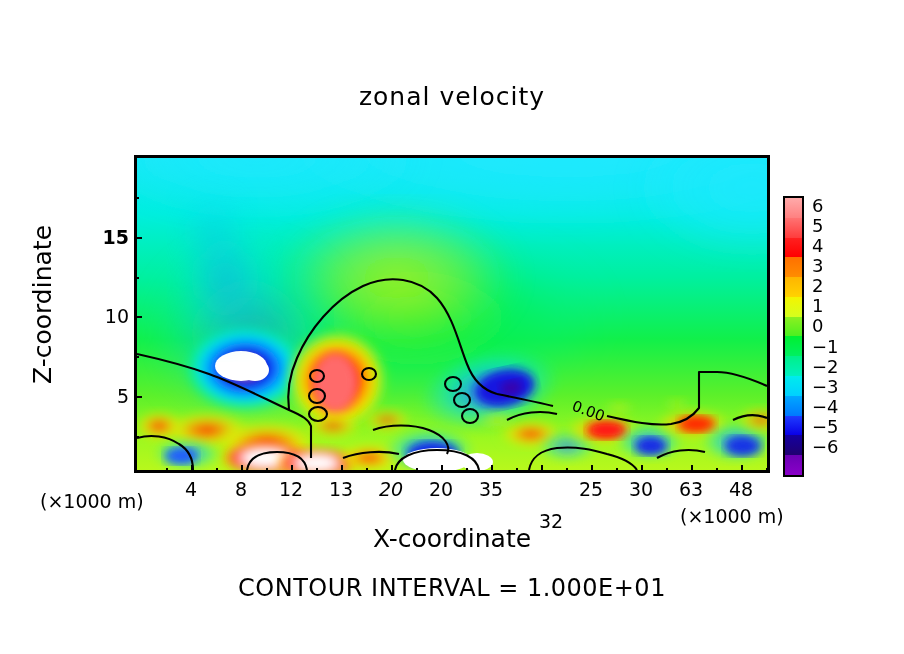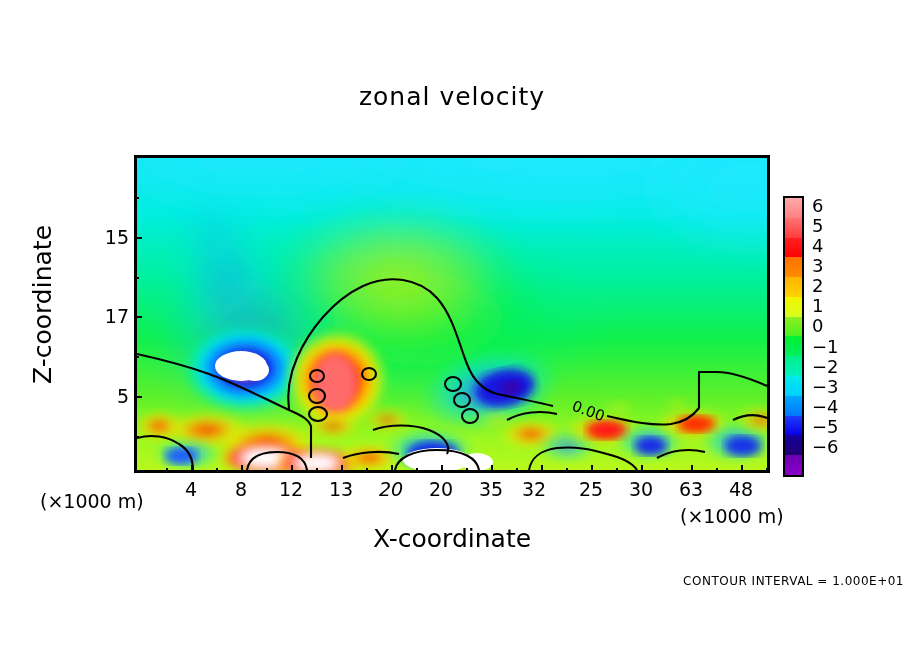--- a/index.html
+++ b/index.html
@@ -23,21 +23,21 @@
   #ytick-wrap{position:absolute;left:85px;top:0;width:44px;height:654px;}
   #ylabel{position:absolute;left:-58px;top:290px;width:200px;text-align:center;
       transform:rotate(-90deg);font-size:25px;
       font-family:"DejaVu Sans","Liberation Sans",sans-serif;}
   #xlabel{left:0;top:524px;width:904px;text-align:center;font-size:25px;
       font-family:"DejaVu Sans","Liberation Sans",sans-serif;}
   #unit-left{left:40px;top:490px;font-size:19px;
       font-family:"DejaVu Sans","Liberation Sans",sans-serif;}
   #unit-right{left:680px;top:505px;font-size:19px;
       font-family:"DejaVu Sans","Liberation Sans",sans-serif;}
-  #caption{left:0;top:574px;width:904px;text-align:right;font-size:12px;
+  #caption{left:0;top:574px;width:904px;text-align:center;font-size:24px;
       letter-spacing:.5px;font-family:"DejaVu Sans","Liberation Sans",sans-serif;}
   #colorbar{left:783px;top:196px;width:21px;height:281px;border:2px solid #000;
       box-sizing:border-box;}
   .cb-cell{width:100%;}
   .cb-label{position:absolute;left:812px;font-size:18px;
       font-family:"DejaVu Sans","Liberation Sans",sans-serif;}
   .clabel{fill:#000;font-size:15px;font-family:"DejaVu Sans","Liberation Sans",sans-serif;}
 </style>
 </head>
 <body>
@@ -261,29 +261,29 @@
   <div class="tick ytick minor" style="top:281px;"></div>
 </div>
 
 <div class="xticklabel" style="left:161px;">4</div>
 <div class="xticklabel" style="left:211px;">8</div>
 <div class="xticklabel" style="left:261px;">12</div>
 <div class="xticklabel" style="left:311px;">13</div>
 <div class="xticklabel" style="left:361px;font-style:italic;">20</div>
 <div class="xticklabel" style="left:411px;">20</div>
 <div class="xticklabel" style="left:461px;">35</div>
-<div class="xticklabel" style="left:504px;">32</div>
+<div class="xticklabel" style="left:521px;margin-top:32px;">32</div>
 <div class="xticklabel" style="left:561px;">25</div>
 <div class="xticklabel" style="left:611px;">30</div>
 <div class="xticklabel" style="left:661px;">63</div>
 <div class="xticklabel" style="left:711px;">48</div>
 
 <div id="ytick-wrap">
-  <div class="yticklabel" style="top:226px;">15</div>
-  <div class="yticklabel" style="top:305px;">17</div>
+  <div class="yticklabel" style="top:226px;font-weight:bold;">15</div>
+  <div class="yticklabel" style="top:305px;">10</div>
   <div class="yticklabel" style="top:385px;">5</div>
 </div>
 
 <div id="ylabel" class="abs">Z-coordinate</div>
 <div id="xlabel" class="abs">X-coordinate</div>
 <div id="unit-left" class="abs">(×1000 m)</div>
 <div id="unit-right" class="abs">(×1000 m)</div>
 <div id="caption" class="abs">CONTOUR INTERVAL = 1.000E+01</div>
 
 <div id="colorbar" class="abs">

